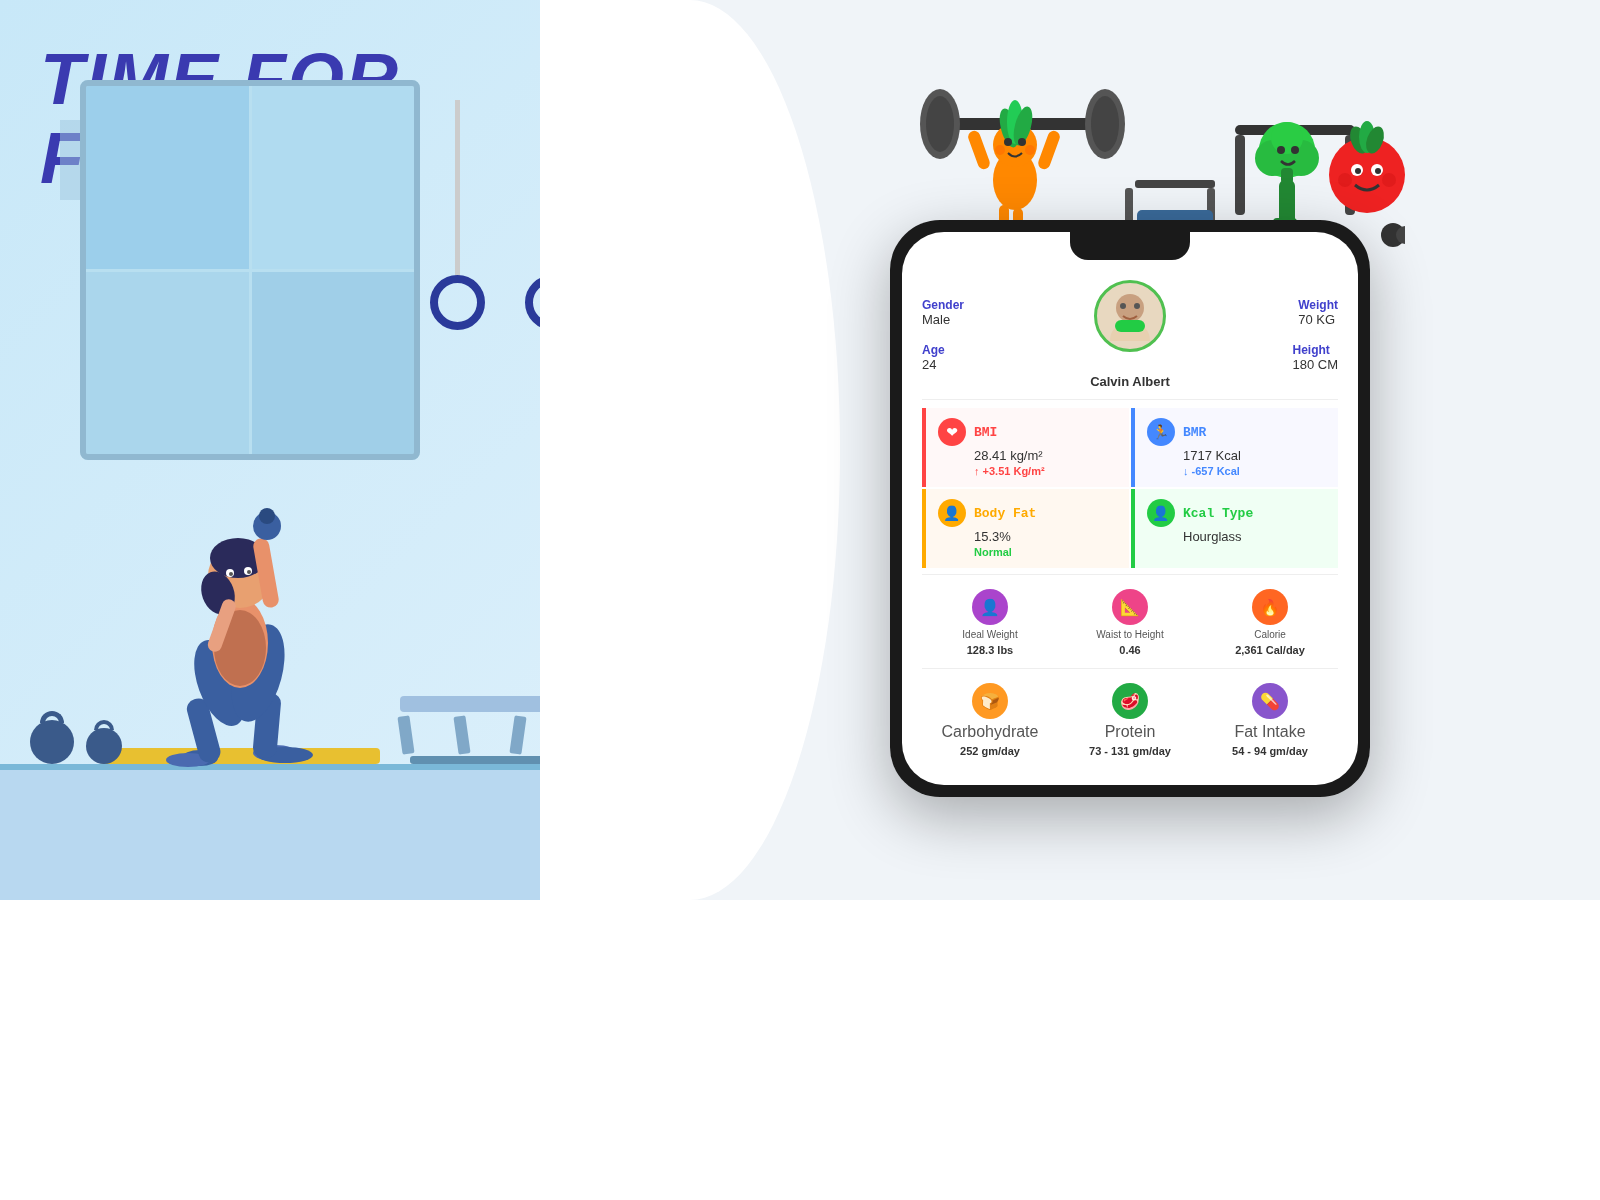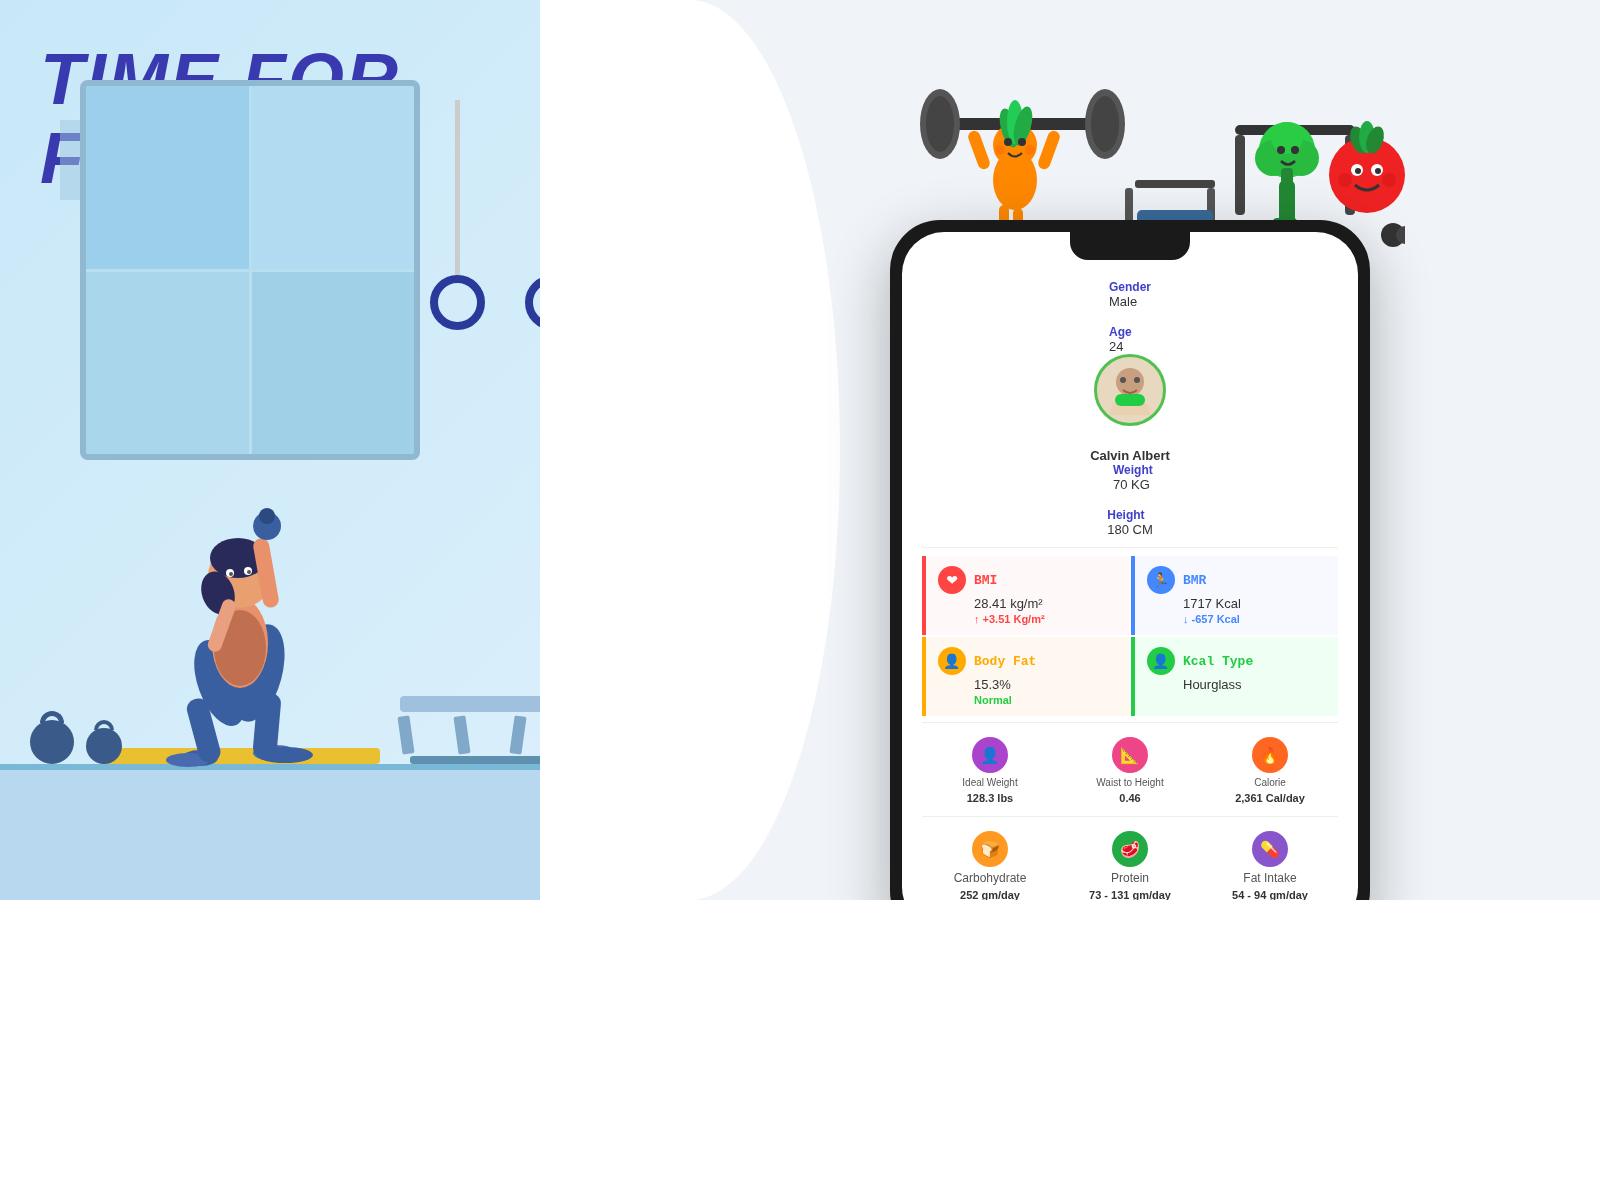--- a/index.html
+++ b/index.html
@@ -170,21 +170,20 @@
       color: #4040cc;
     }
 
     
     .user-info {
       display: flex;
       align-items: center;
       justify-content: space-between;
       padding: 10px 0;
       border-bottom: 1px solid #eee;
-      flex-direction: column;
     }
     .user-stats-left {
       display: flex;
       flex-direction: column;
       gap: 16px;
       flex: 1;
     }
     .stat-item {
       display: flex;
       flex-direction: column;
@@ -363,21 +362,21 @@
       align-items: center;
       justify-content: center;
       font-size: 16px;
       color: #fff;
     }
     .bottom-stat-icon.amber { background: #ff9922; }
     .bottom-stat-icon.green2 { background: #22aa44; }
     .bottom-stat-icon.lavender { background: #8855cc; }
 
     .bottom-stat-label {
-      font-size: 12px;
+      font-size: 16px;
       color: #555;
       text-align: center;
       font-weight: 500;
     }
     .bottom-stat-value {
       font-size: 11px;
       color: #333;
       text-align: center;
       font-weight: 600;
     }

